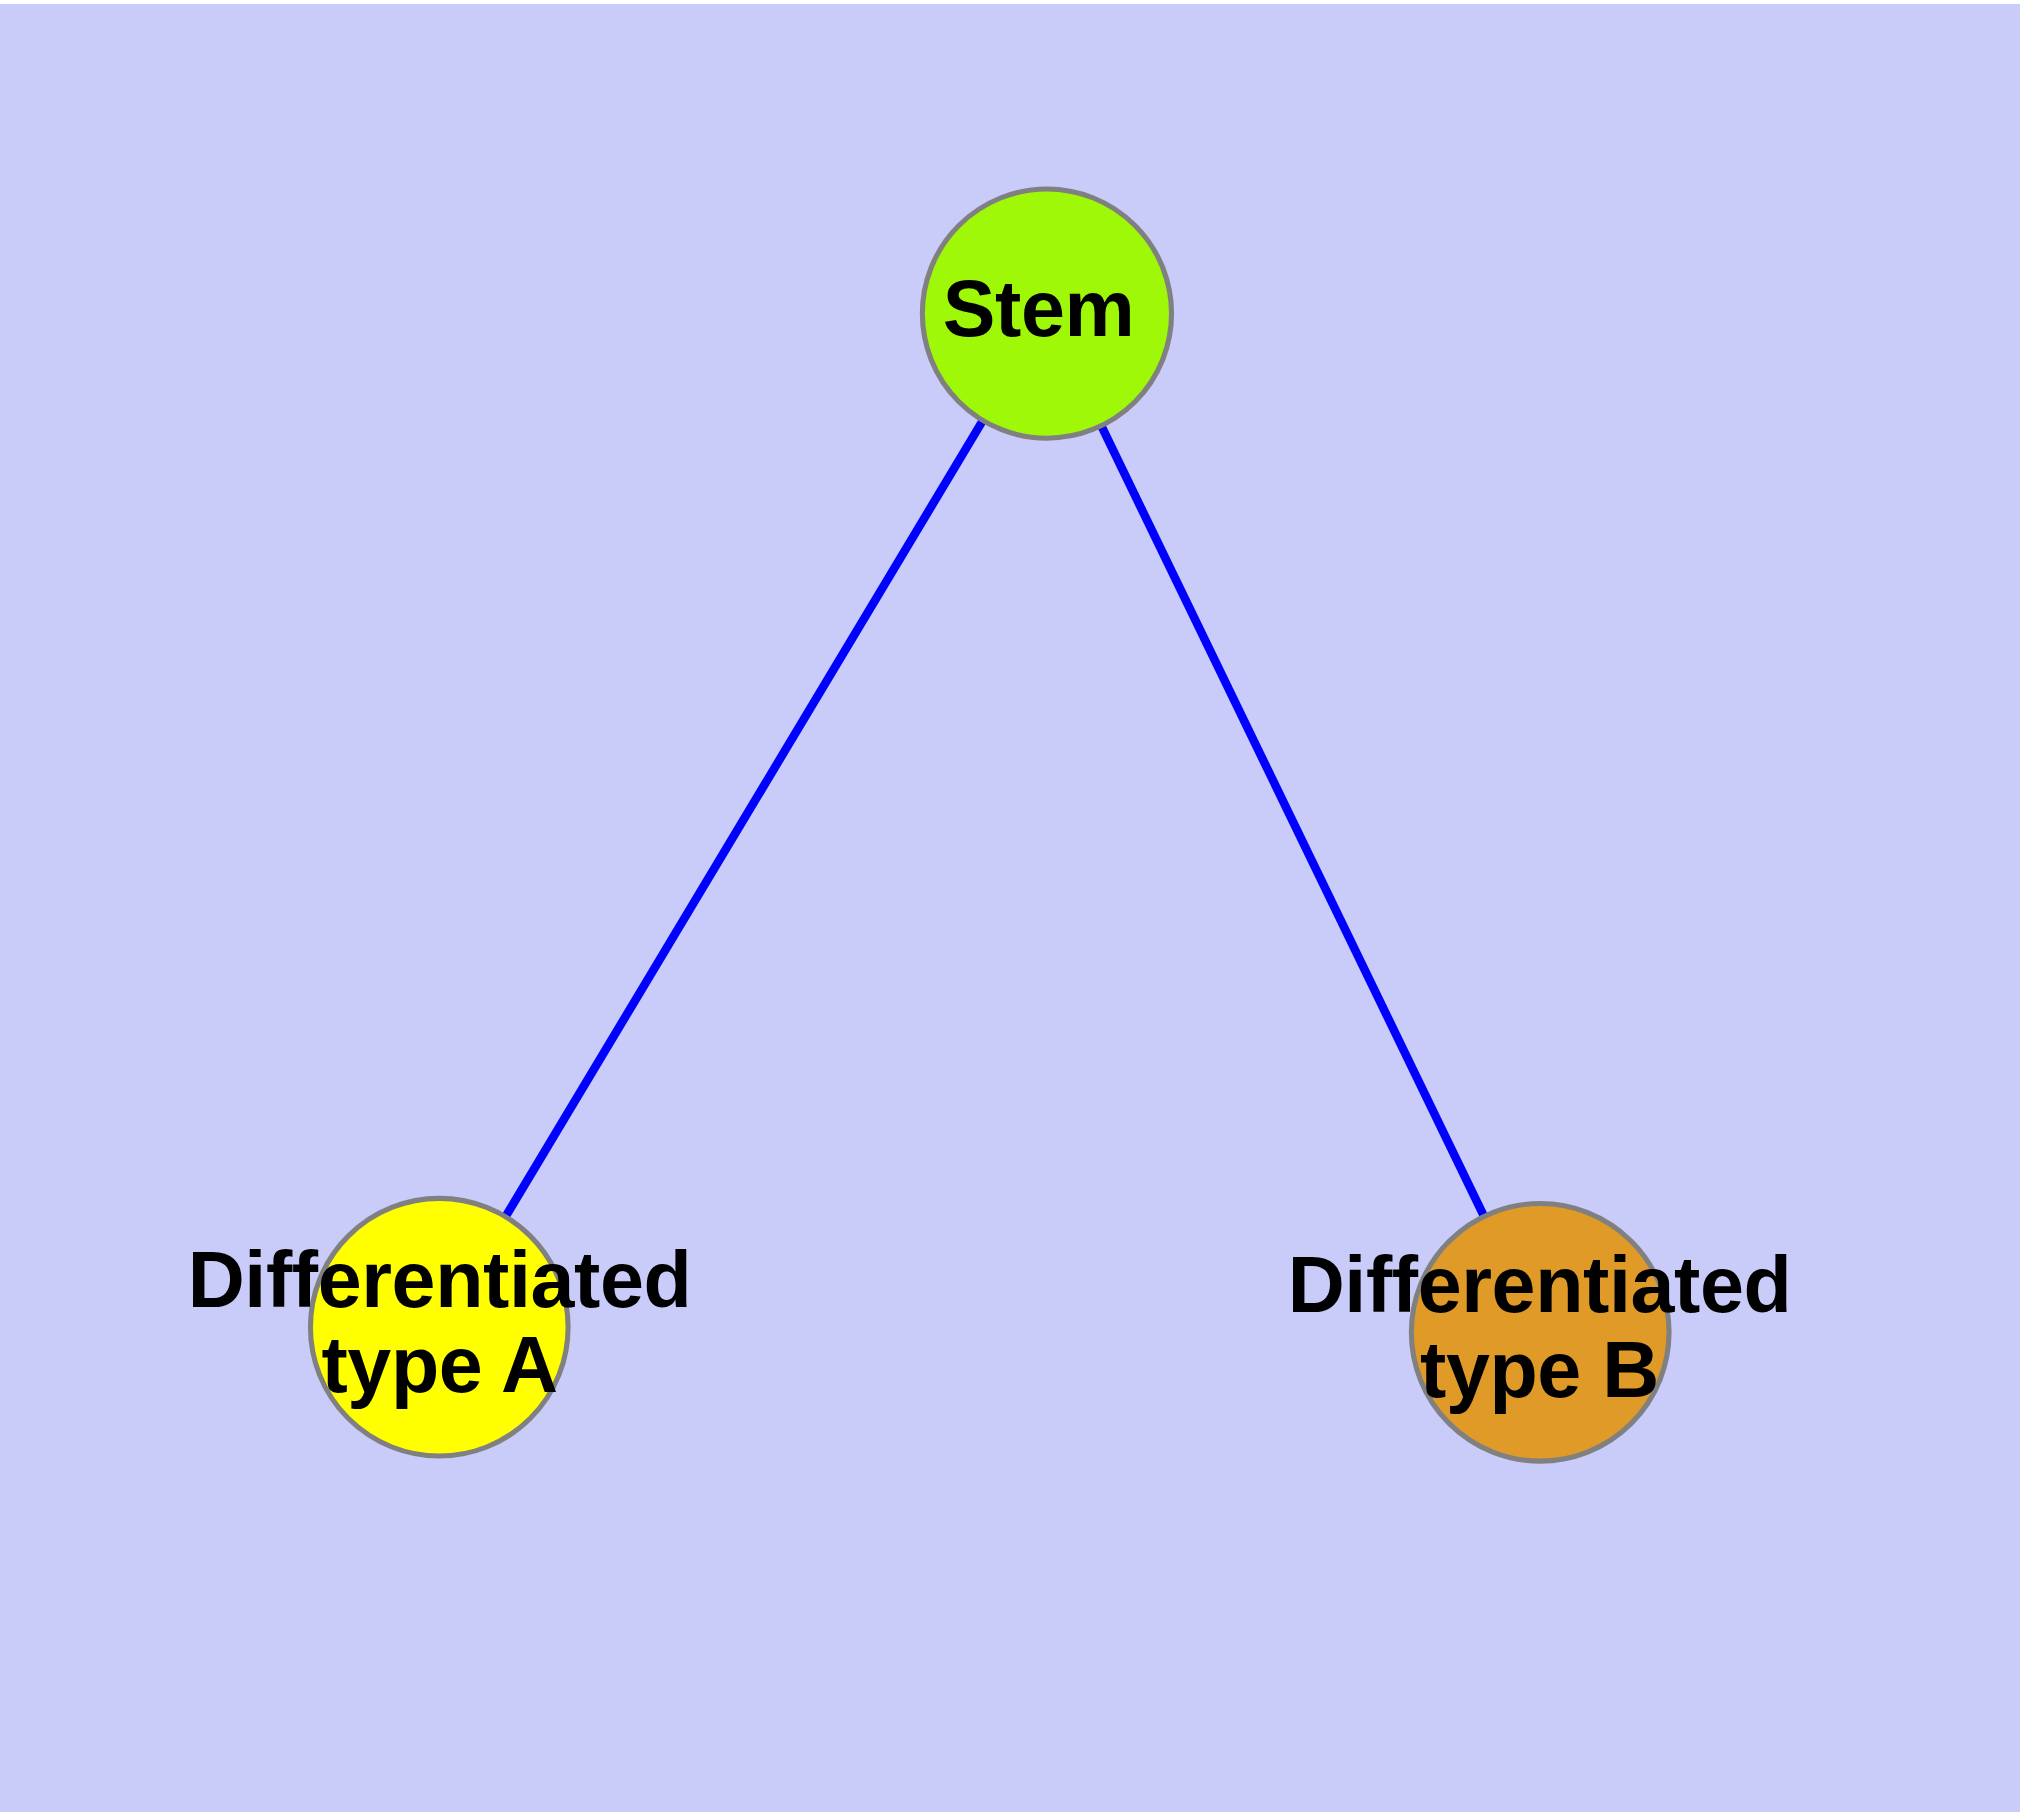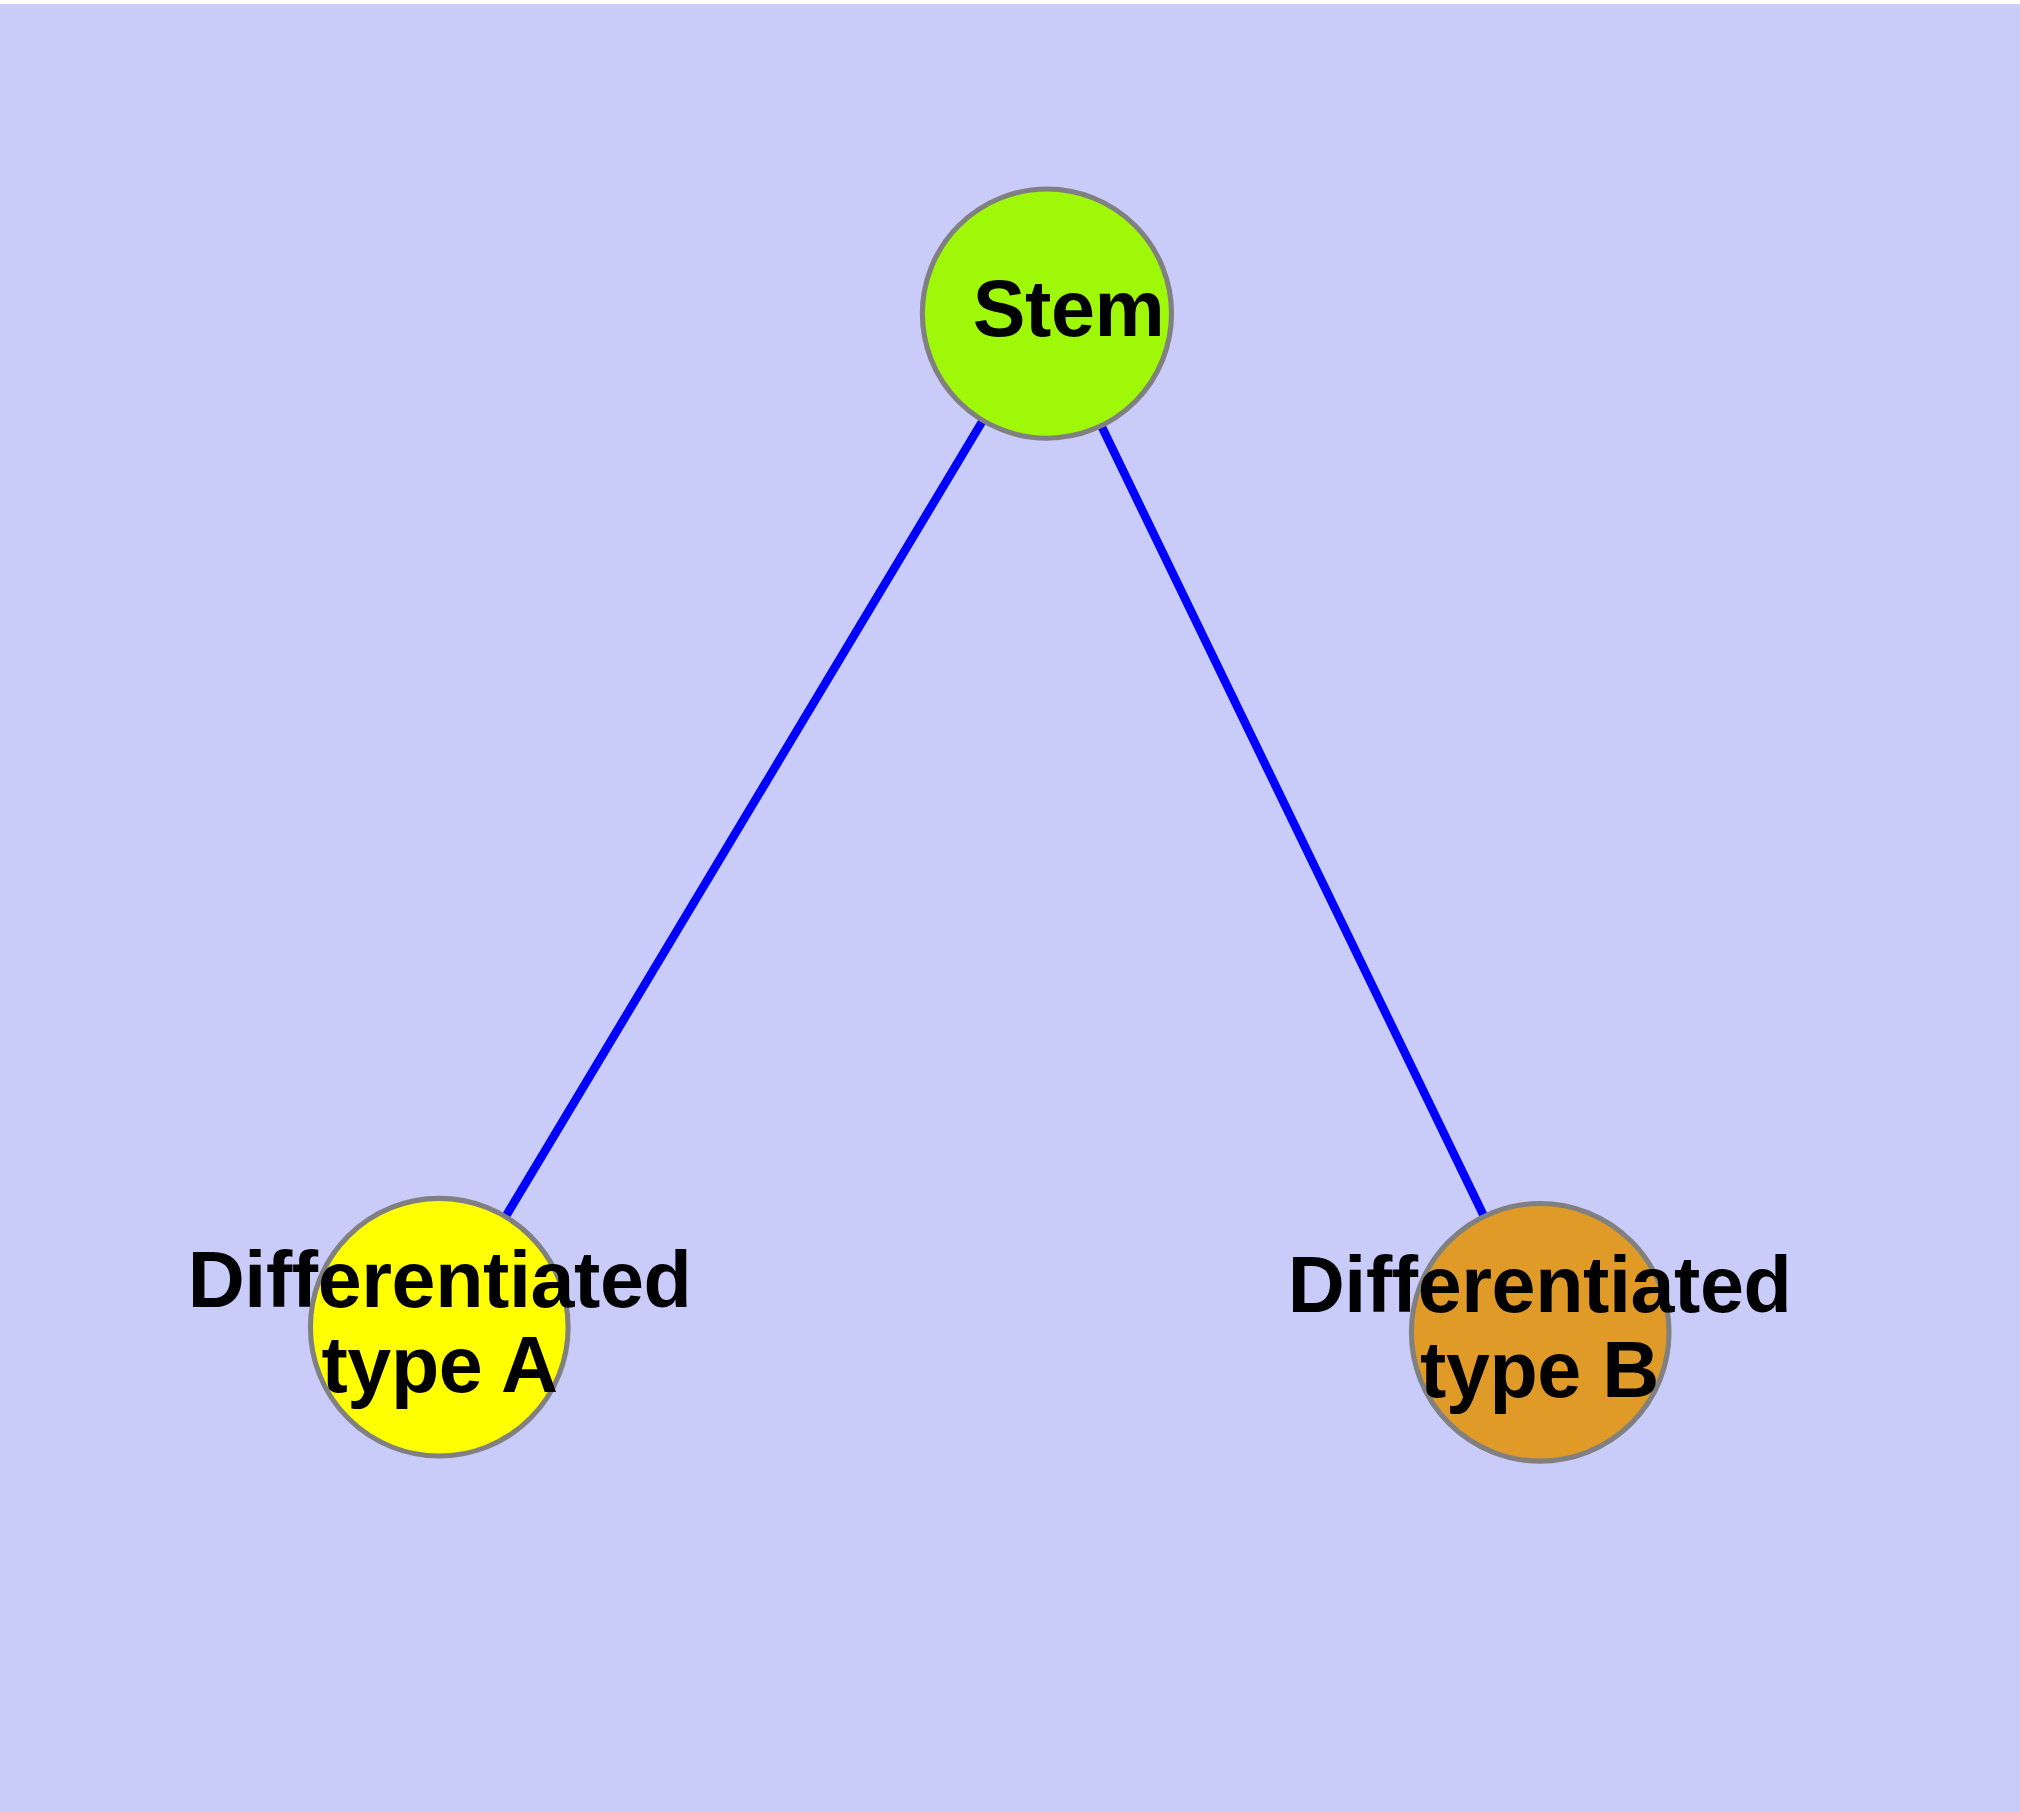--- a/index.html
+++ b/index.html
@@ -74,21 +74,21 @@
       <line x1="1299.0619794055667" y1="502.30669973452115" x2="1750.7590417030874" y2="1435.1930723833523" stroke="#0000ff" stroke-width="10" stroke-linecap="butt"></line>
     </g>
 
     <g>
       <circle cx="1235" cy="370" r="147" fill="#9ef808" stroke="#808080" stroke-width="6"></circle>
       <circle cx="518" cy="1566" r="152" fill="#ffff00" stroke="#808080" stroke-width="6"></circle>
       <circle cx="1817" cy="1572" r="152" fill="#e09a28" stroke="#808080" stroke-width="6"></circle>
     </g>
   </svg>
 
-  <div class="node-label" id="label-stem" style="font-size: 79px; color: rgb(0, 0, 0); font-weight: bold; width: 1017px; left: 560px; top: 267px;">Stem</div>
+  <div class="node-label" id="label-stem" style="font-size: 79px; color: rgb(0, 0, 0); font-weight: bold; width: 1017px; left: 530px; top: 267px;">Stem</div>
 
   <div class="node-label" id="label-typea" style="font-size: 79px; color: rgb(0, 0, 0); font-weight: bold; width: 1017px; left: -69px; top: 1238px;"><span>Differentiated</span>
 <span>type A</span></div>
 
   <div class="node-label" id="label-typeb" style="font-size: 79px; color: rgb(0, 0, 0); font-weight: bold; width: 1017px; left: 1031px; top: 1243px;"><span>Differentiated</span>
 <span>type B</span></div>
 
 </div>
 
 

